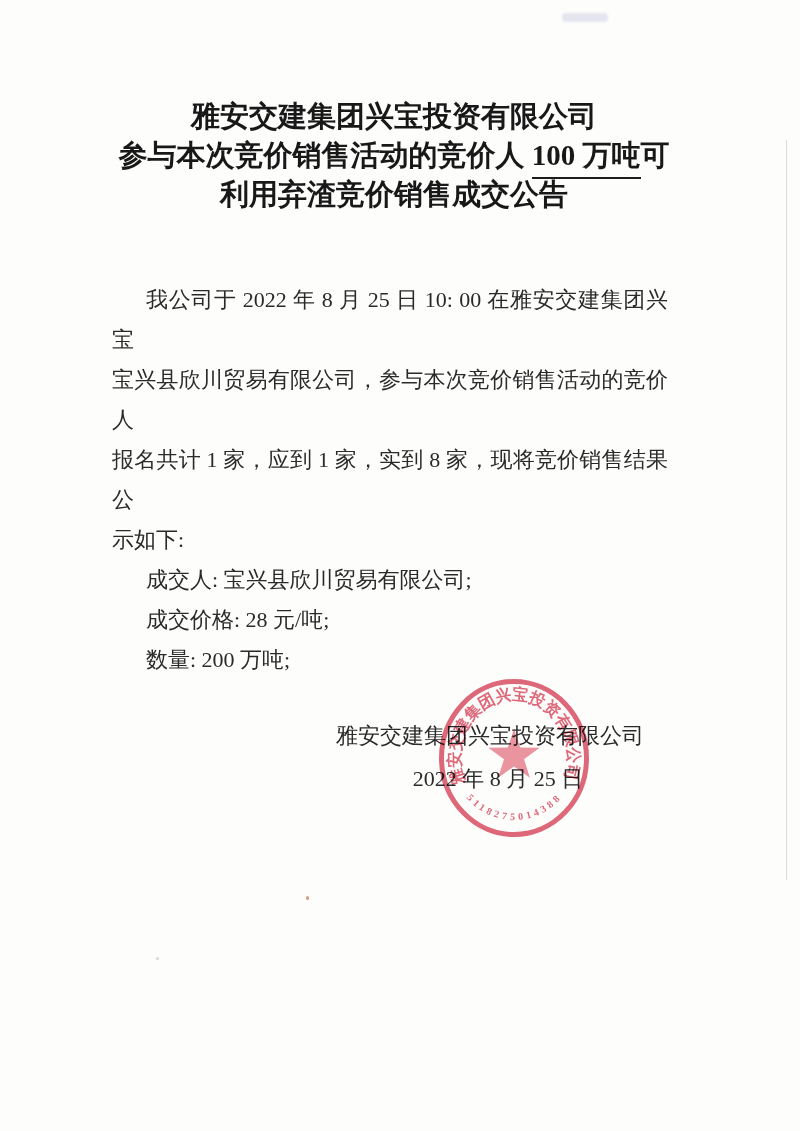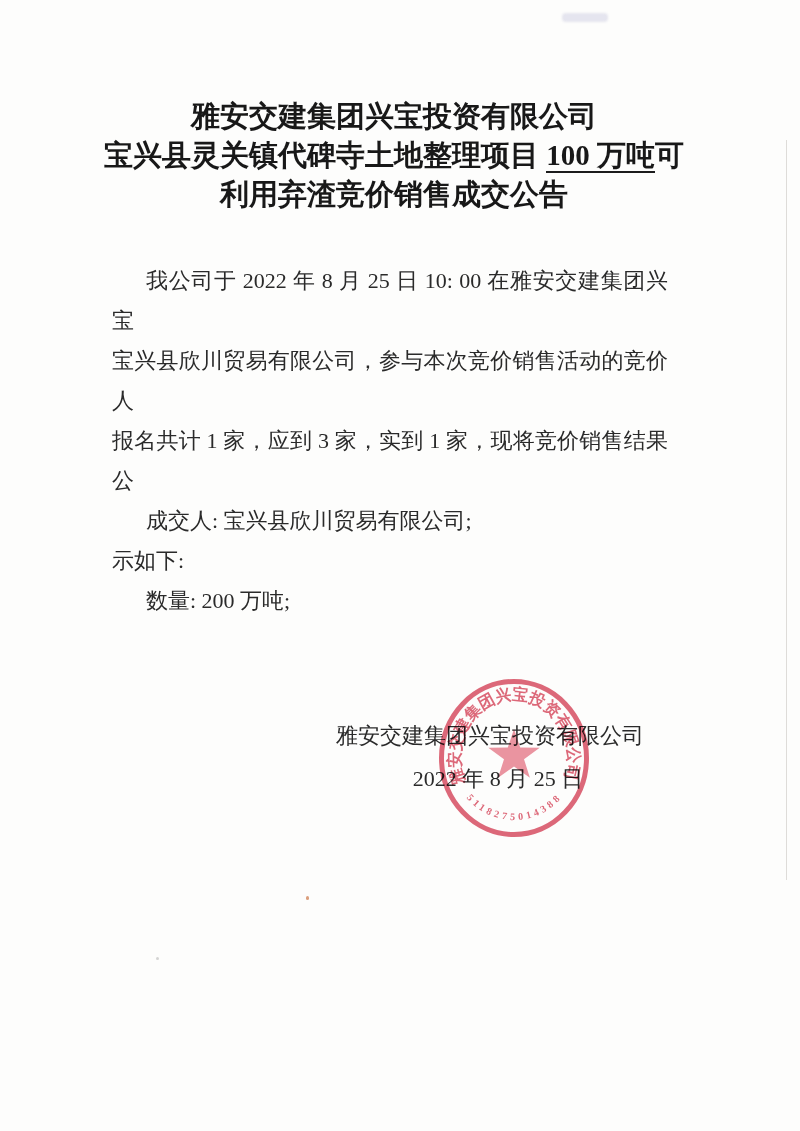--- a/index.html
+++ b/index.html
@@ -34,25 +34,25 @@
   
   .title{
     position:absolute;top:97px;left:0;width:100%;
     margin:0;text-align:center;
     font-size:29px;line-height:39px;font-weight:bold;
     color:#181818;letter-spacing:0px;
     transform:translateX(-6px);
   }
   .title .u{
     border-bottom:2px solid #1c1c1c;
-    padding-bottom:0;
+    padding-bottom:6px;
   }
   
   .body-block{
-    position:absolute;left:112px;top:261px;width:556px;
+    position:absolute;left:112px;top:280px;width:556px;
     font-size:22px;line-height:40px;color:#2a2a2a;
   }
   .b-line{white-space:nowrap;}
   .b-line.justify{
     white-space:normal;
     text-align:justify;
     text-align-last:justify;
     -moz-text-align-last:justify;
   }
   .b-line.indent{text-indent:34px;}
@@ -75,30 +75,31 @@
 
 <div class="page">
 
   <div class="smudge"></div>
   <div class="scanline"></div>
   <div class="speck-red"></div>
   <div class="speck-gray"></div>
 
   <h1 class="title">
     <div>雅安交建集团兴宝投资有限公司</div>
-    <div><span>宝兴县灵关镇代碑寺土地整理项目 </span><span class="u">100 万吨</span><span>可</span></div>
+    <div><span>参与本次竞价销售活动的竞价人 </span><span class="u">100 万吨</span><span>可</span></div>
     <div>利用弃渣竞价销售成交公告</div>
   </h1>
 
   <div class="body-block">
     <div class="b-line justify indent">我公司于 2022 年 8 月 25 日 10: 00 在雅安交建集团兴宝</div>
     <div class="b-line justify">宝兴县欣川贸易有限公司，参与本次竞价销售活动的竞价人</div>
-    <div class="b-line justify">报名共计 1 家，应到 3 家，实到 1 家，现将竞价销售结果公</div>
+    <div class="b-line justify">报名共计 1 家，应到 1 家，实到 8 家，现将竞价销售结果公</div>
+    <div class="b-line">示如下:</div>
     <div class="b-line result">成交人: 宝兴县欣川贸易有限公司;</div>
-    <div class="b-line">示如下:</div>
+    <div class="b-line result">成交价格: 28 元/吨;</div>
     <div class="b-line result">数量: 200 万吨;</div>
   </div>
 
   <div class="signature">
     <div>雅安交建集团兴宝投资有限公司</div>
     <div class="date-line">2022 年 8 月 25 日</div>
   </div>
 
   <svg class="stamp" viewBox="0 0 156 166" xmlns="http://www.w3.org/2000/svg">
     <defs>

